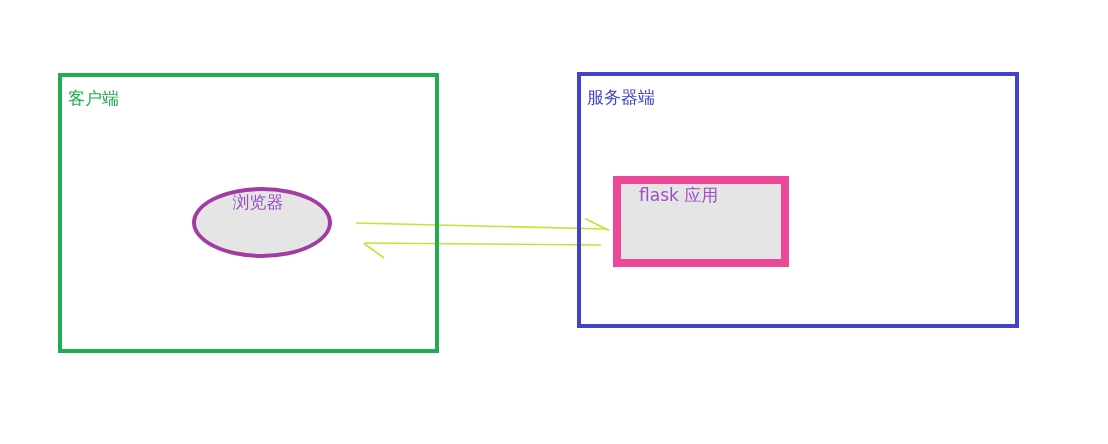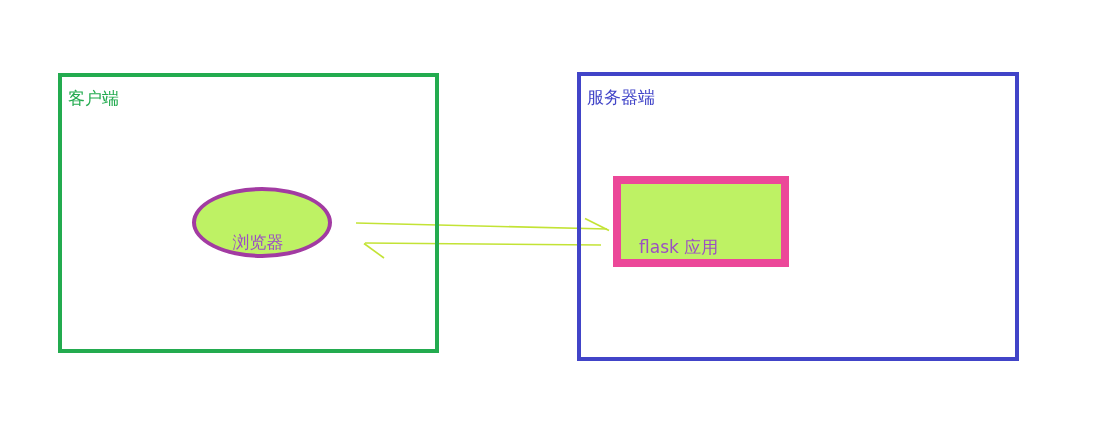--- a/index.html
+++ b/index.html
@@ -28,39 +28,39 @@
     background: transparent;
     z-index: 2;
   }
   .client-box {
     left: 58px; top: 73px;
     width: 381px; height: 280px;
     border: 4px solid #23ab4f;
   }
   .server-box {
     left: 577px; top: 72px;
-    width: 442px; height: 289px;
+    width: 442px; height: 256px;
     border: 4px solid #4144c8;
   }
   .container-label {
     display: inline-block;
     margin: 11px 0 0 6px;
     font-size: 17px;
     line-height: 1.2;
   }
   .client-box .container-label { color: #23ab4f; }
   .server-box .container-label { color: #4144c8; }
 
   .node {
     position: absolute;
     box-sizing: border-box;
-    background: #bef264;
+    background: #e5e5e5;
     z-index: 3;
     display: flex;
-    align-items: flex-end;
+    align-items: flex-start;
     color: #9c4fc4;
     font-size: 17px;
   }
   .browser-ellipse {
     left: 192px; top: 187px;
     width: 140px; height: 71px;
     border: 4px solid #a23ba2;
     border-radius: 50%;
     justify-content: center;
     padding-right: 8px;

